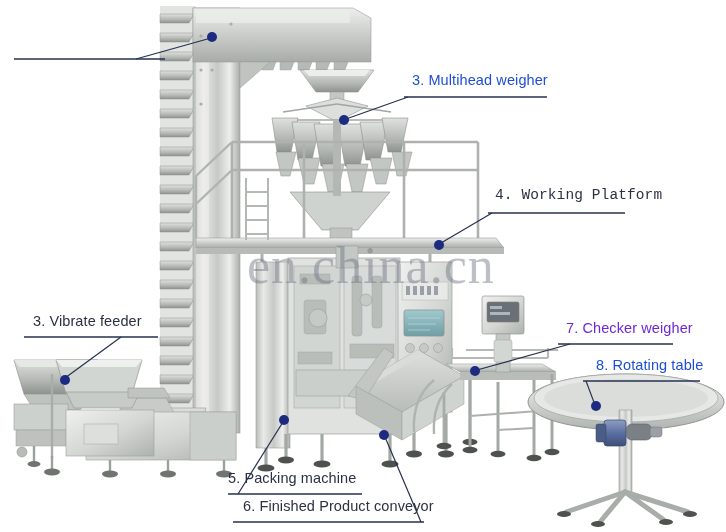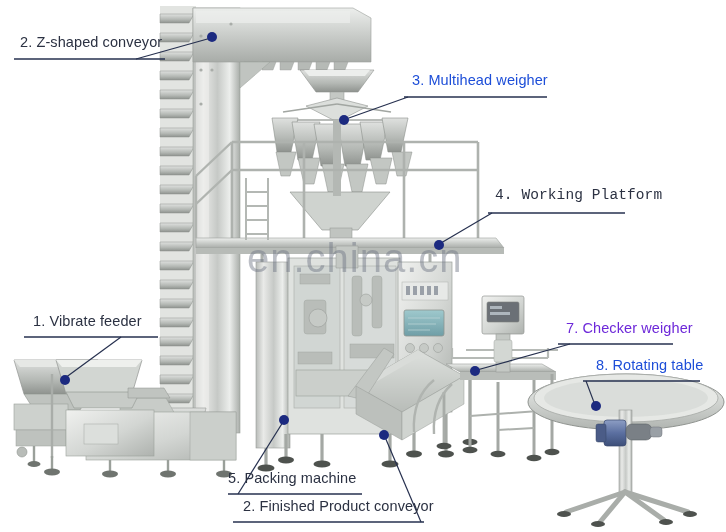--- a/index.html
+++ b/index.html
@@ -3,22 +3,22 @@
 <meta charset="utf-8">
 <title>Vertical Packing Line Diagram</title>
 <style>
   html,body{margin:0;padding:0;background:#ffffff;}
   body{font-family:"Liberation Sans","DejaVu Sans",sans-serif;}
   #stage{position:relative;width:726px;height:532px;background:#ffffff;overflow:hidden;}
   #art{position:absolute;left:0;top:0;width:726px;height:532px;}
   #labels{position:absolute;left:0;top:0;width:726px;height:532px;}
   .lbl{position:absolute;color:#2b3142;font-size:14.5px;letter-spacing:.1px;white-space:nowrap;
        font-family:"Liberation Sans","DejaVu Sans",sans-serif;}
-  .wm{position:absolute;left:247px;top:236px;font-size:40px;letter-spacing:1px;
-      color:rgba(110,116,130,.46);font-family:Liberation Sans, sans-serif;
+  .wm{position:absolute;left:247px;top:236px;font-size:52px;letter-spacing:1px;
+      color:rgba(110,116,130,.46);font-family:Liberation Serif, serif;
       font-weight:400;}
 </style>
 </head>
 <body>
 
 <div id="stage">
 
   <svg id="art" viewBox="0 0 726 532">
     <defs>
       <linearGradient id="steelV" x1="0" y1="0" x2="1" y2="0">
@@ -421,22 +421,21 @@
           <line x1="583" x2="700" y1="381" y2="381" stroke="#26304f" stroke-width="1.3"></line>
           <line x1="586" y1="381" x2="595" y2="405" stroke="#26304f" stroke-width="1.2"></line>
           <circle cx="596" cy="406" r="5" fill="#1c2a80"></circle>
         </g>
       </g>
   </svg>
 
   <div class="wm">en.china.cn</div>
 
   <div id="labels">
-      <div class="lbl" style="left: 33px; top: 313px; color: rgb(43, 49, 66);">1. Vibrate feeder</div>
-      <div class="lbl" style="left: 20px; top: 34px; color: rgb(43, 49, 66);">2. Z-shaped conveyor</div>
+      <div class="lbl" style="left: 33px; top: 313px; color: rgb(43, 49, 66);">3. Vibrate feeder</div>
       <div class="lbl" style="left: 412px; top: 72px; color: #1d4ed8;">3. Multihead weigher</div>
       <div class="lbl" style="left: 495px; top: 187px; color: rgb(43, 49, 66); font-family: Liberation Mono, monospace;">4. Working Platform</div>
       <div class="lbl" style="left: 228px; top: 470px; color: rgb(43, 49, 66);">5. Packing machine</div>
-      <div class="lbl" style="left: 243px; top: 498px; color: rgb(43, 49, 66);">2. Finished Product conveyor</div>
+      <div class="lbl" style="left: 243px; top: 498px; color: rgb(43, 49, 66);">6. Finished Product conveyor</div>
       <div class="lbl" style="left: 566px; top: 320px; color: #6d28d9;">7. Checker weigher</div>
       <div class="lbl" style="left: 596px; top: 357px; color: #1d4ed8;">8. Rotating table</div>
     </div>
 </div>
 
 </body></html>

